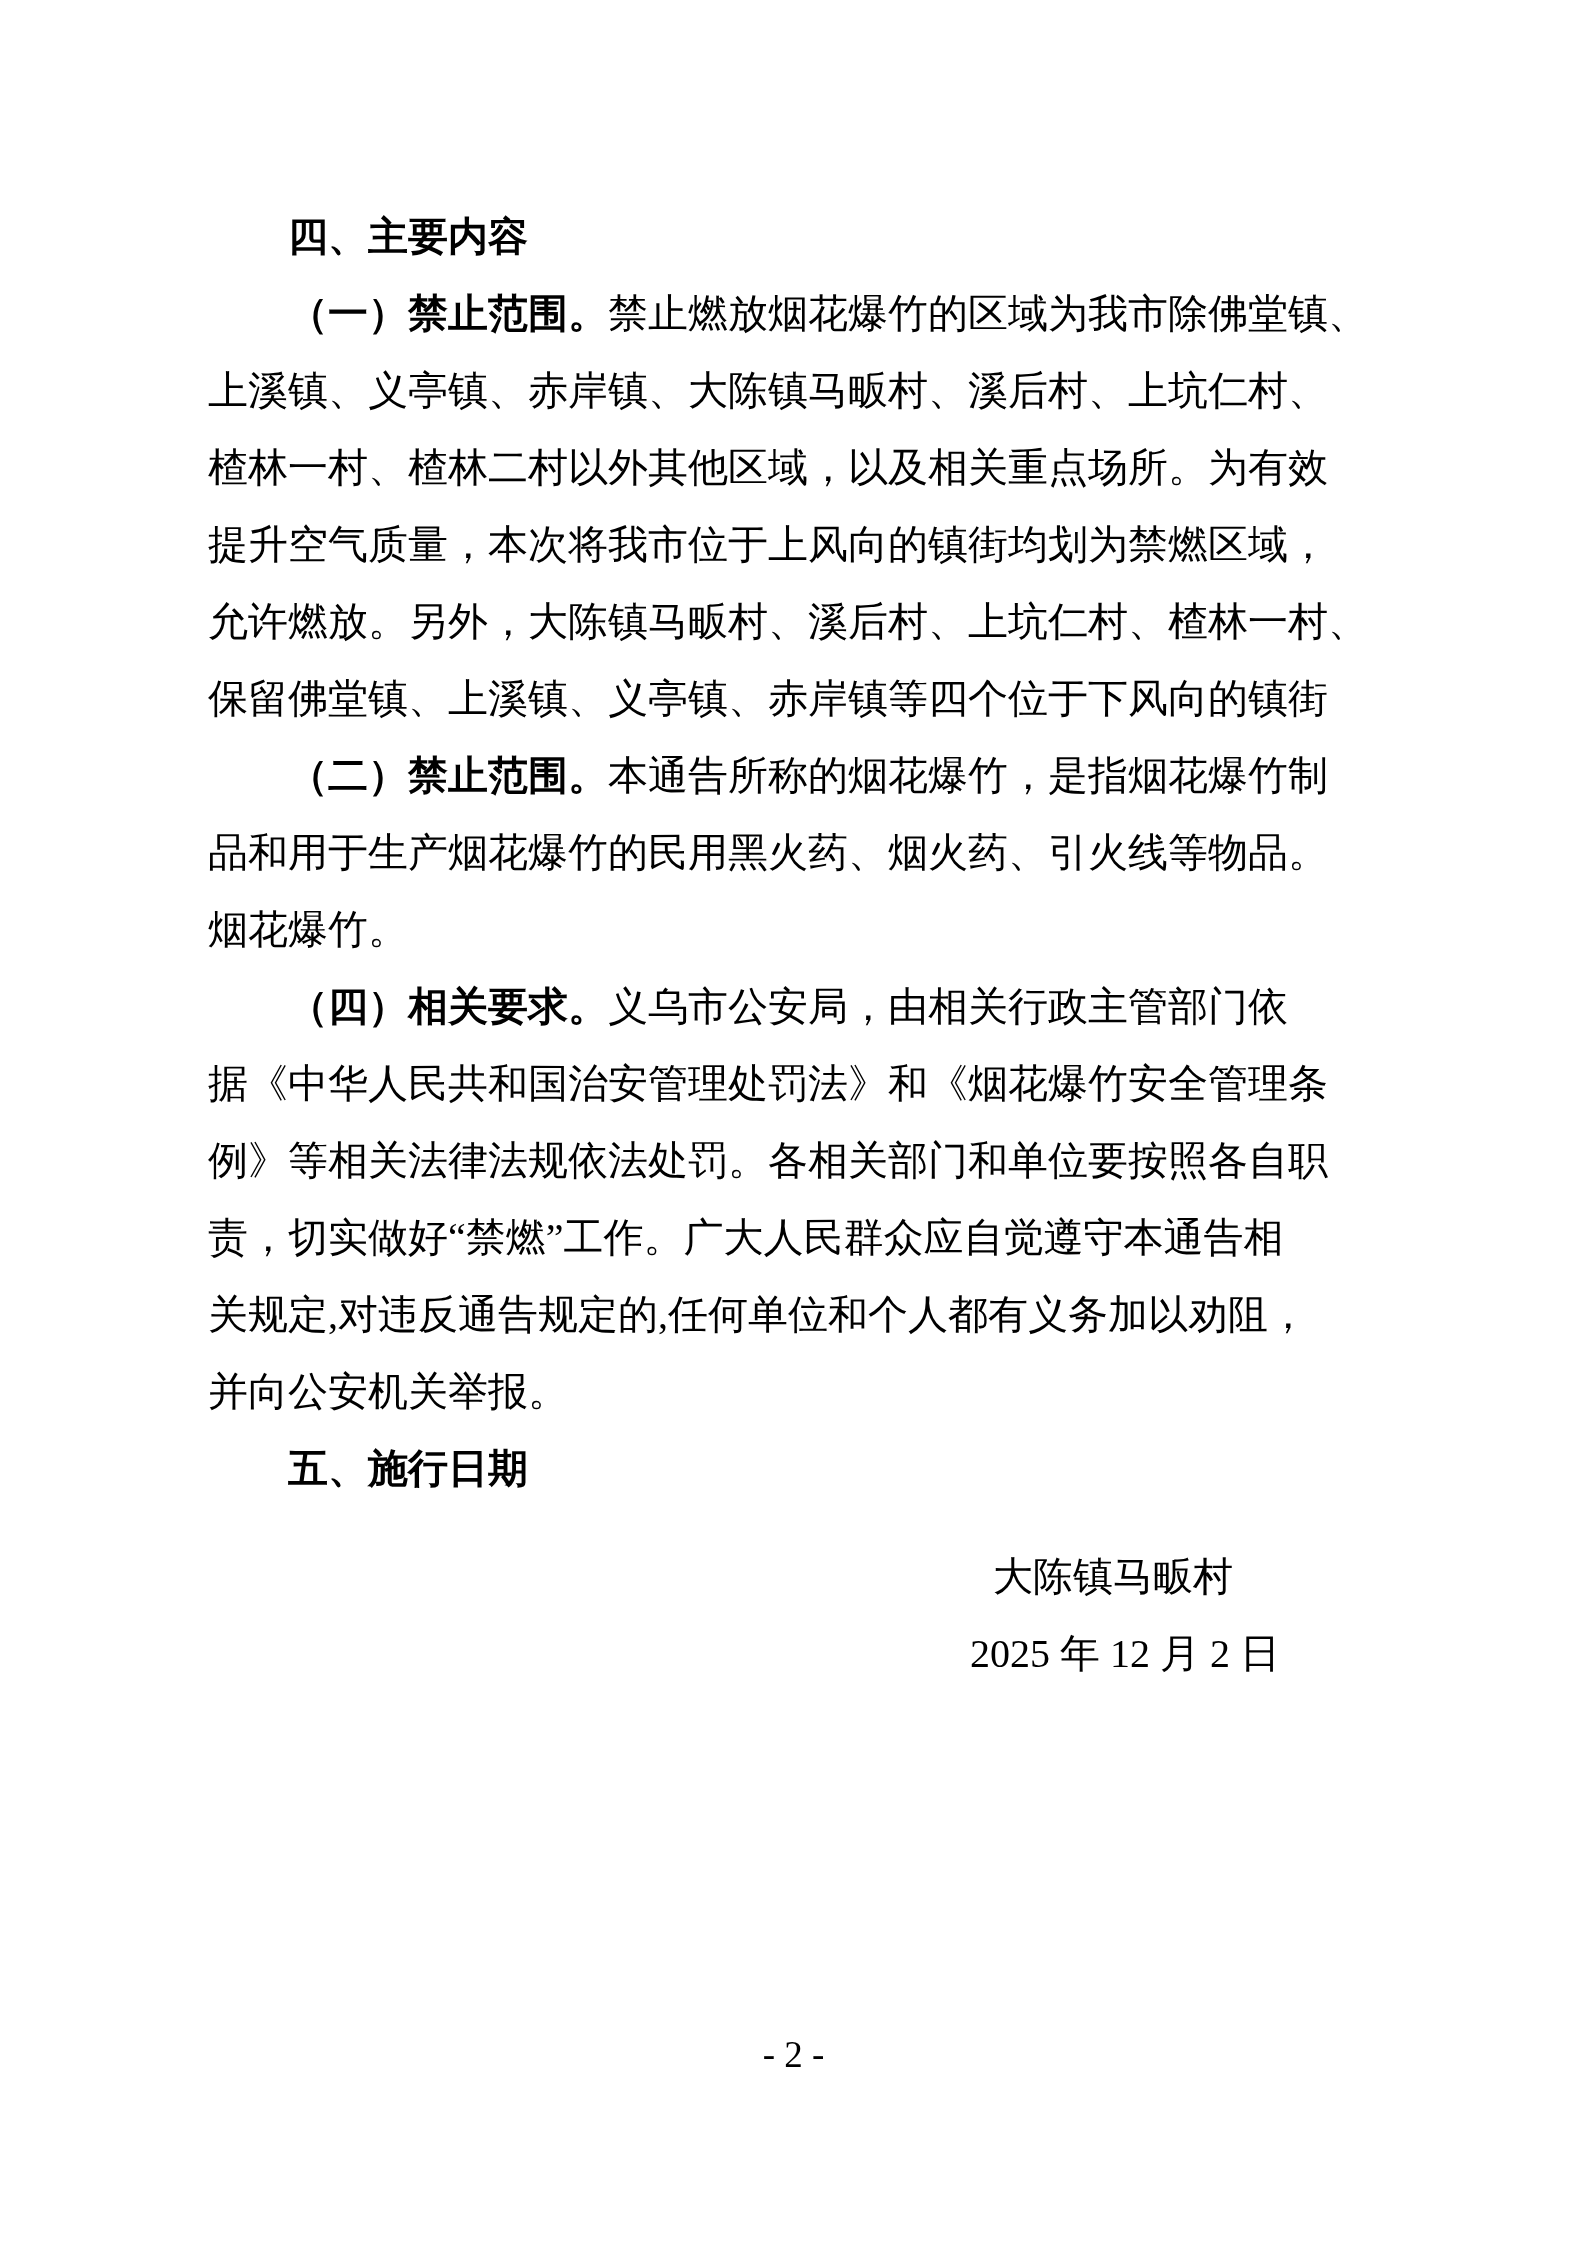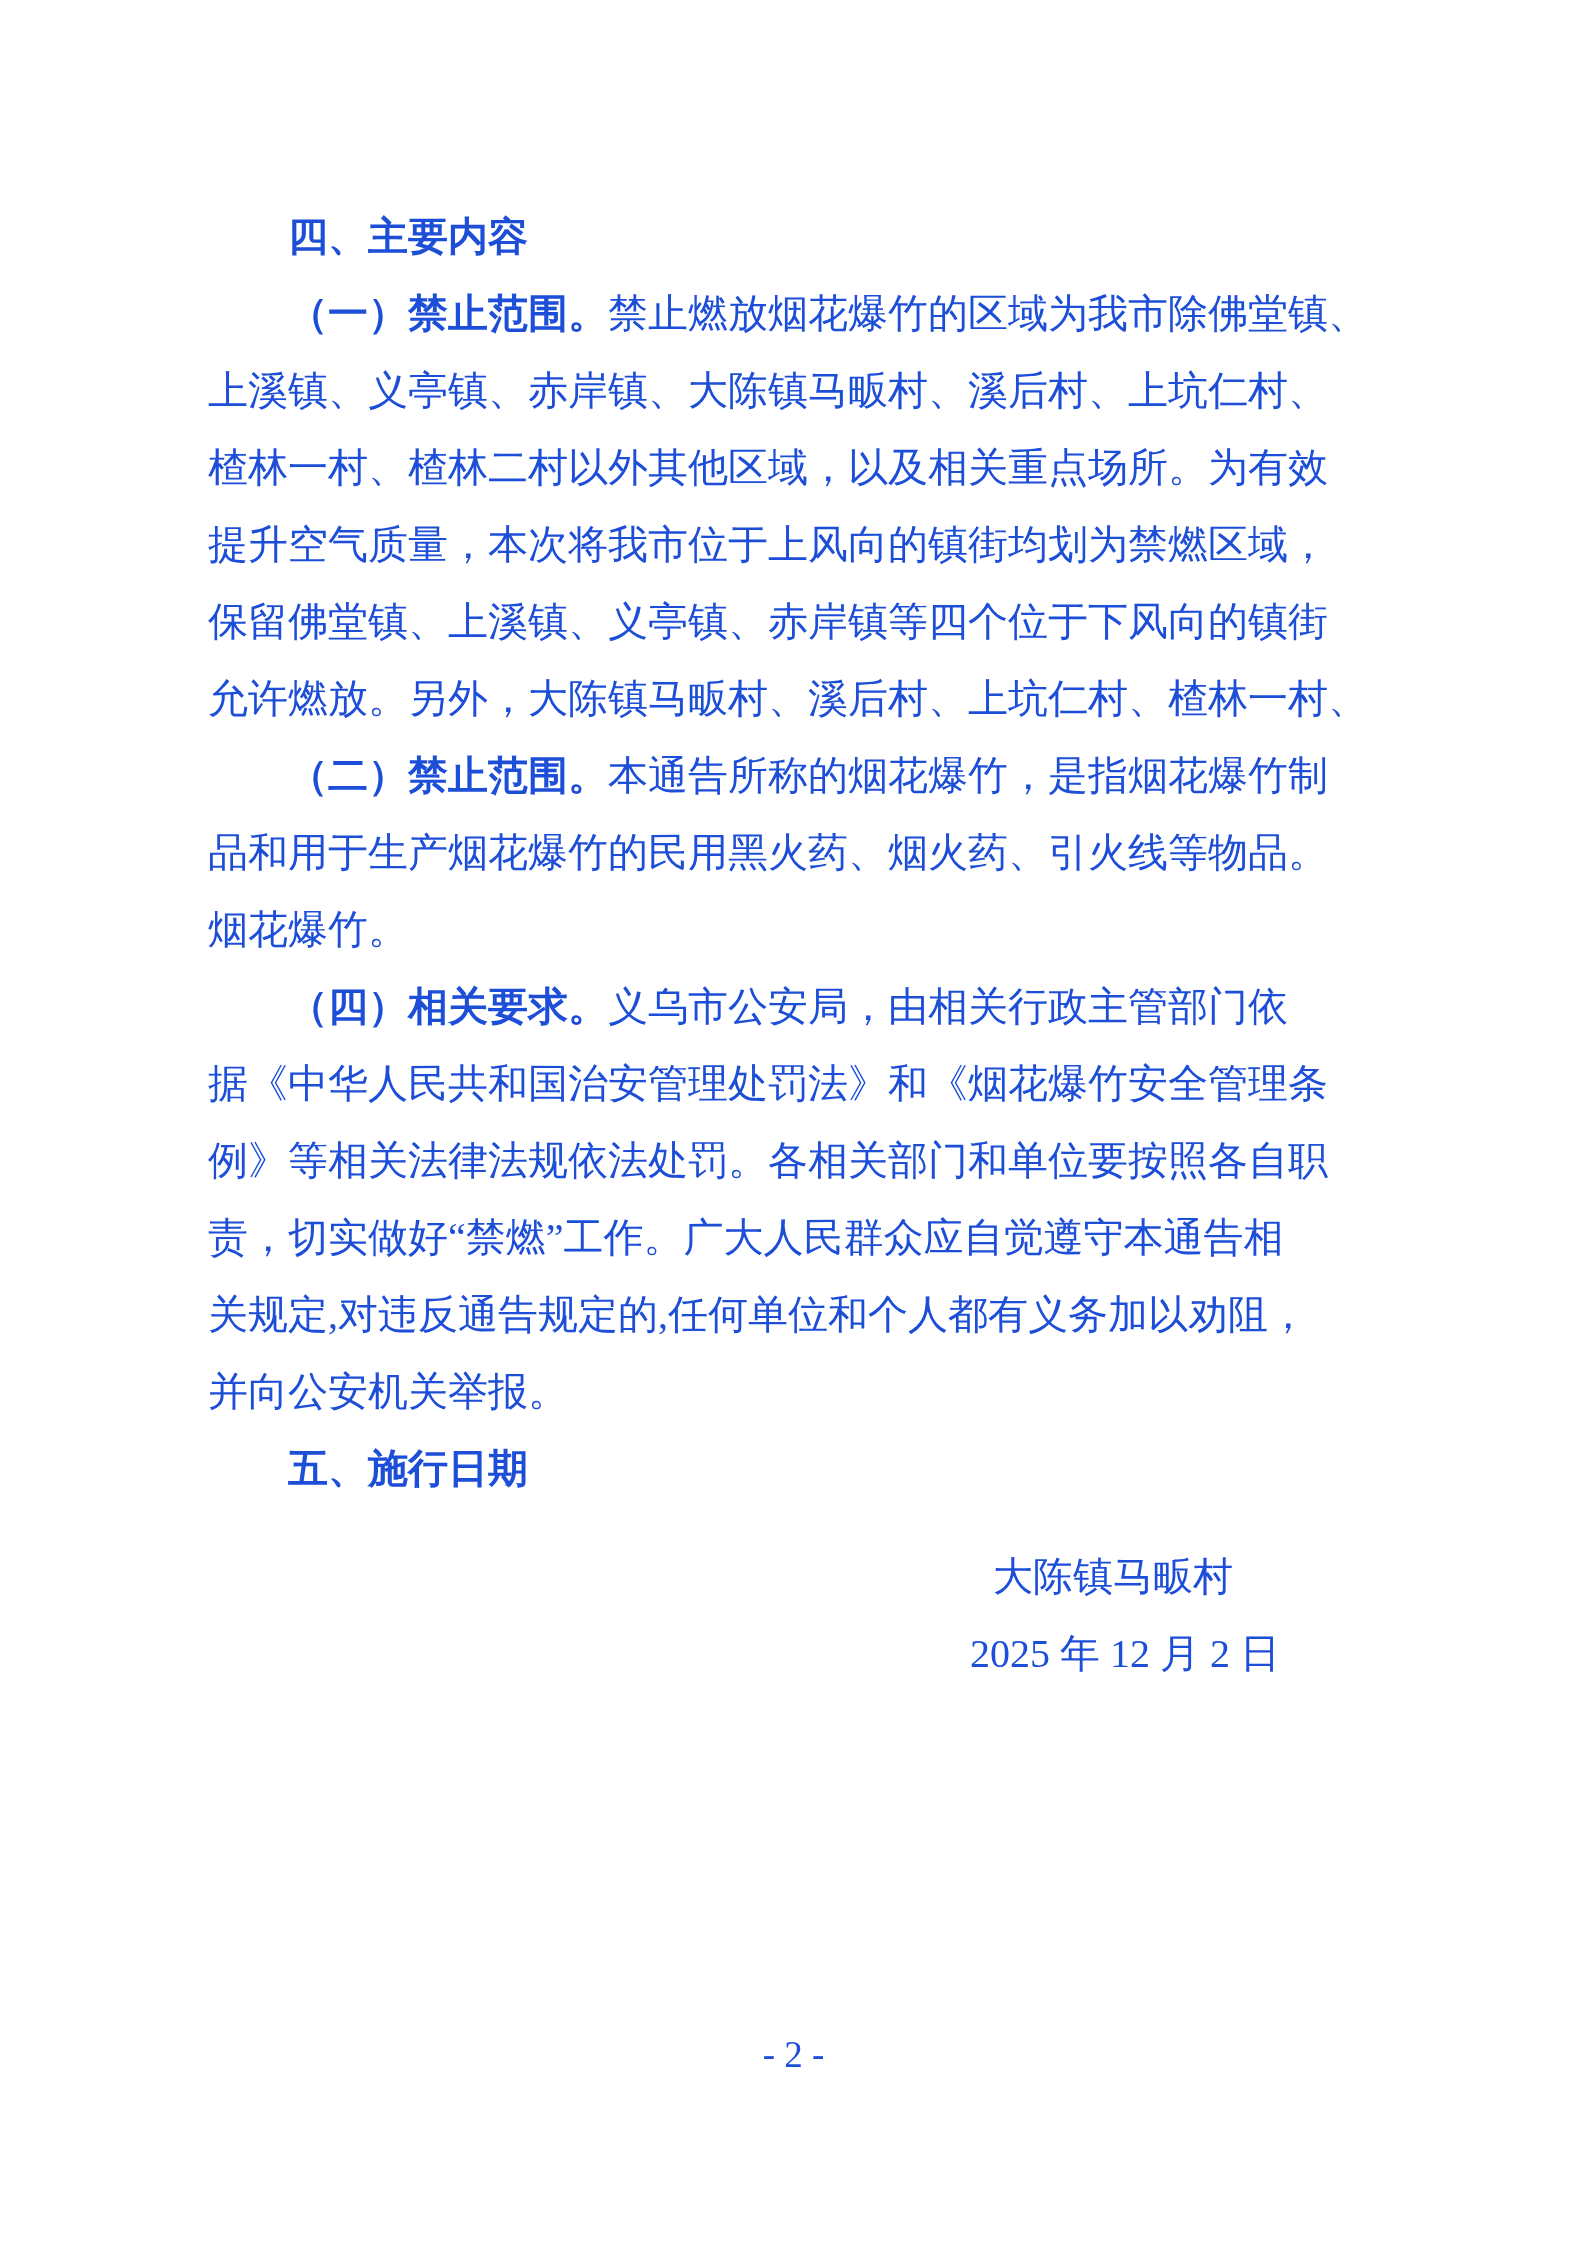--- a/index.html
+++ b/index.html
@@ -5,21 +5,21 @@
   html, body {
     margin: 0;
     padding: 0;
     background: #ffffff;
   }
   .page {
     position: relative;
     width: 1587px;
     height: 2245px;
     background: #ffffff;
-    color: #1d4ed8;
+    color: #000000;
     font-family: "Liberation Serif", "DejaVu Serif", serif;
     overflow: hidden;
   }
   .content {
     position: absolute;
     left: 208px;
     top: 198px;
     width: 1205px;
   }
   .line {
@@ -65,22 +65,22 @@
 
 <div class="page">
   <div class="content">
 
     <div class="line heading">四、主要内容</div>
 
     <div class="line para-first"><span class="para-label">（一）禁止范围。</span><span>禁止燃放烟花爆竹的区域为我市除佛堂镇、</span></div>
     <div class="line">上溪镇、义亭镇、赤岸镇、大陈镇马畈村、溪后村、上坑仁村、</div>
     <div class="line">楂林一村、楂林二村以外其他区域，以及相关重点场所。为有效</div>
     <div class="line">提升空气质量，本次将我市位于上风向的镇街均划为禁燃区域，</div>
+    <div class="line">允许燃放。另外，大陈镇马畈村、溪后村、上坑仁村、楂林一村、</div>
     <div class="line">保留佛堂镇、上溪镇、义亭镇、赤岸镇等四个位于下风向的镇街</div>
-    <div class="line">允许燃放。另外，大陈镇马畈村、溪后村、上坑仁村、楂林一村、</div>
 
     <div class="line para-first"><span class="para-label">（二）禁止范围。</span><span>本通告所称的烟花爆竹，是指烟花爆竹制</span></div>
     <div class="line">品和用于生产烟花爆竹的民用黑火药、烟火药、引火线等物品。</div>
 
     <div class="line">烟花爆竹。</div>
 
     <div class="line para-first"><span class="para-label">（四）相关要求。</span><span>义乌市公安局，由相关行政主管部门依</span></div>
     <div class="line">据《中华人民共和国治安管理处罚法》和《烟花爆竹安全管理条</div>
     <div class="line">例》等相关法律法规依法处罚。各相关部门和单位要按照各自职</div>
     <div class="line">责，切实做好“禁燃”工作。广大人民群众应自觉遵守本通告相</div>

